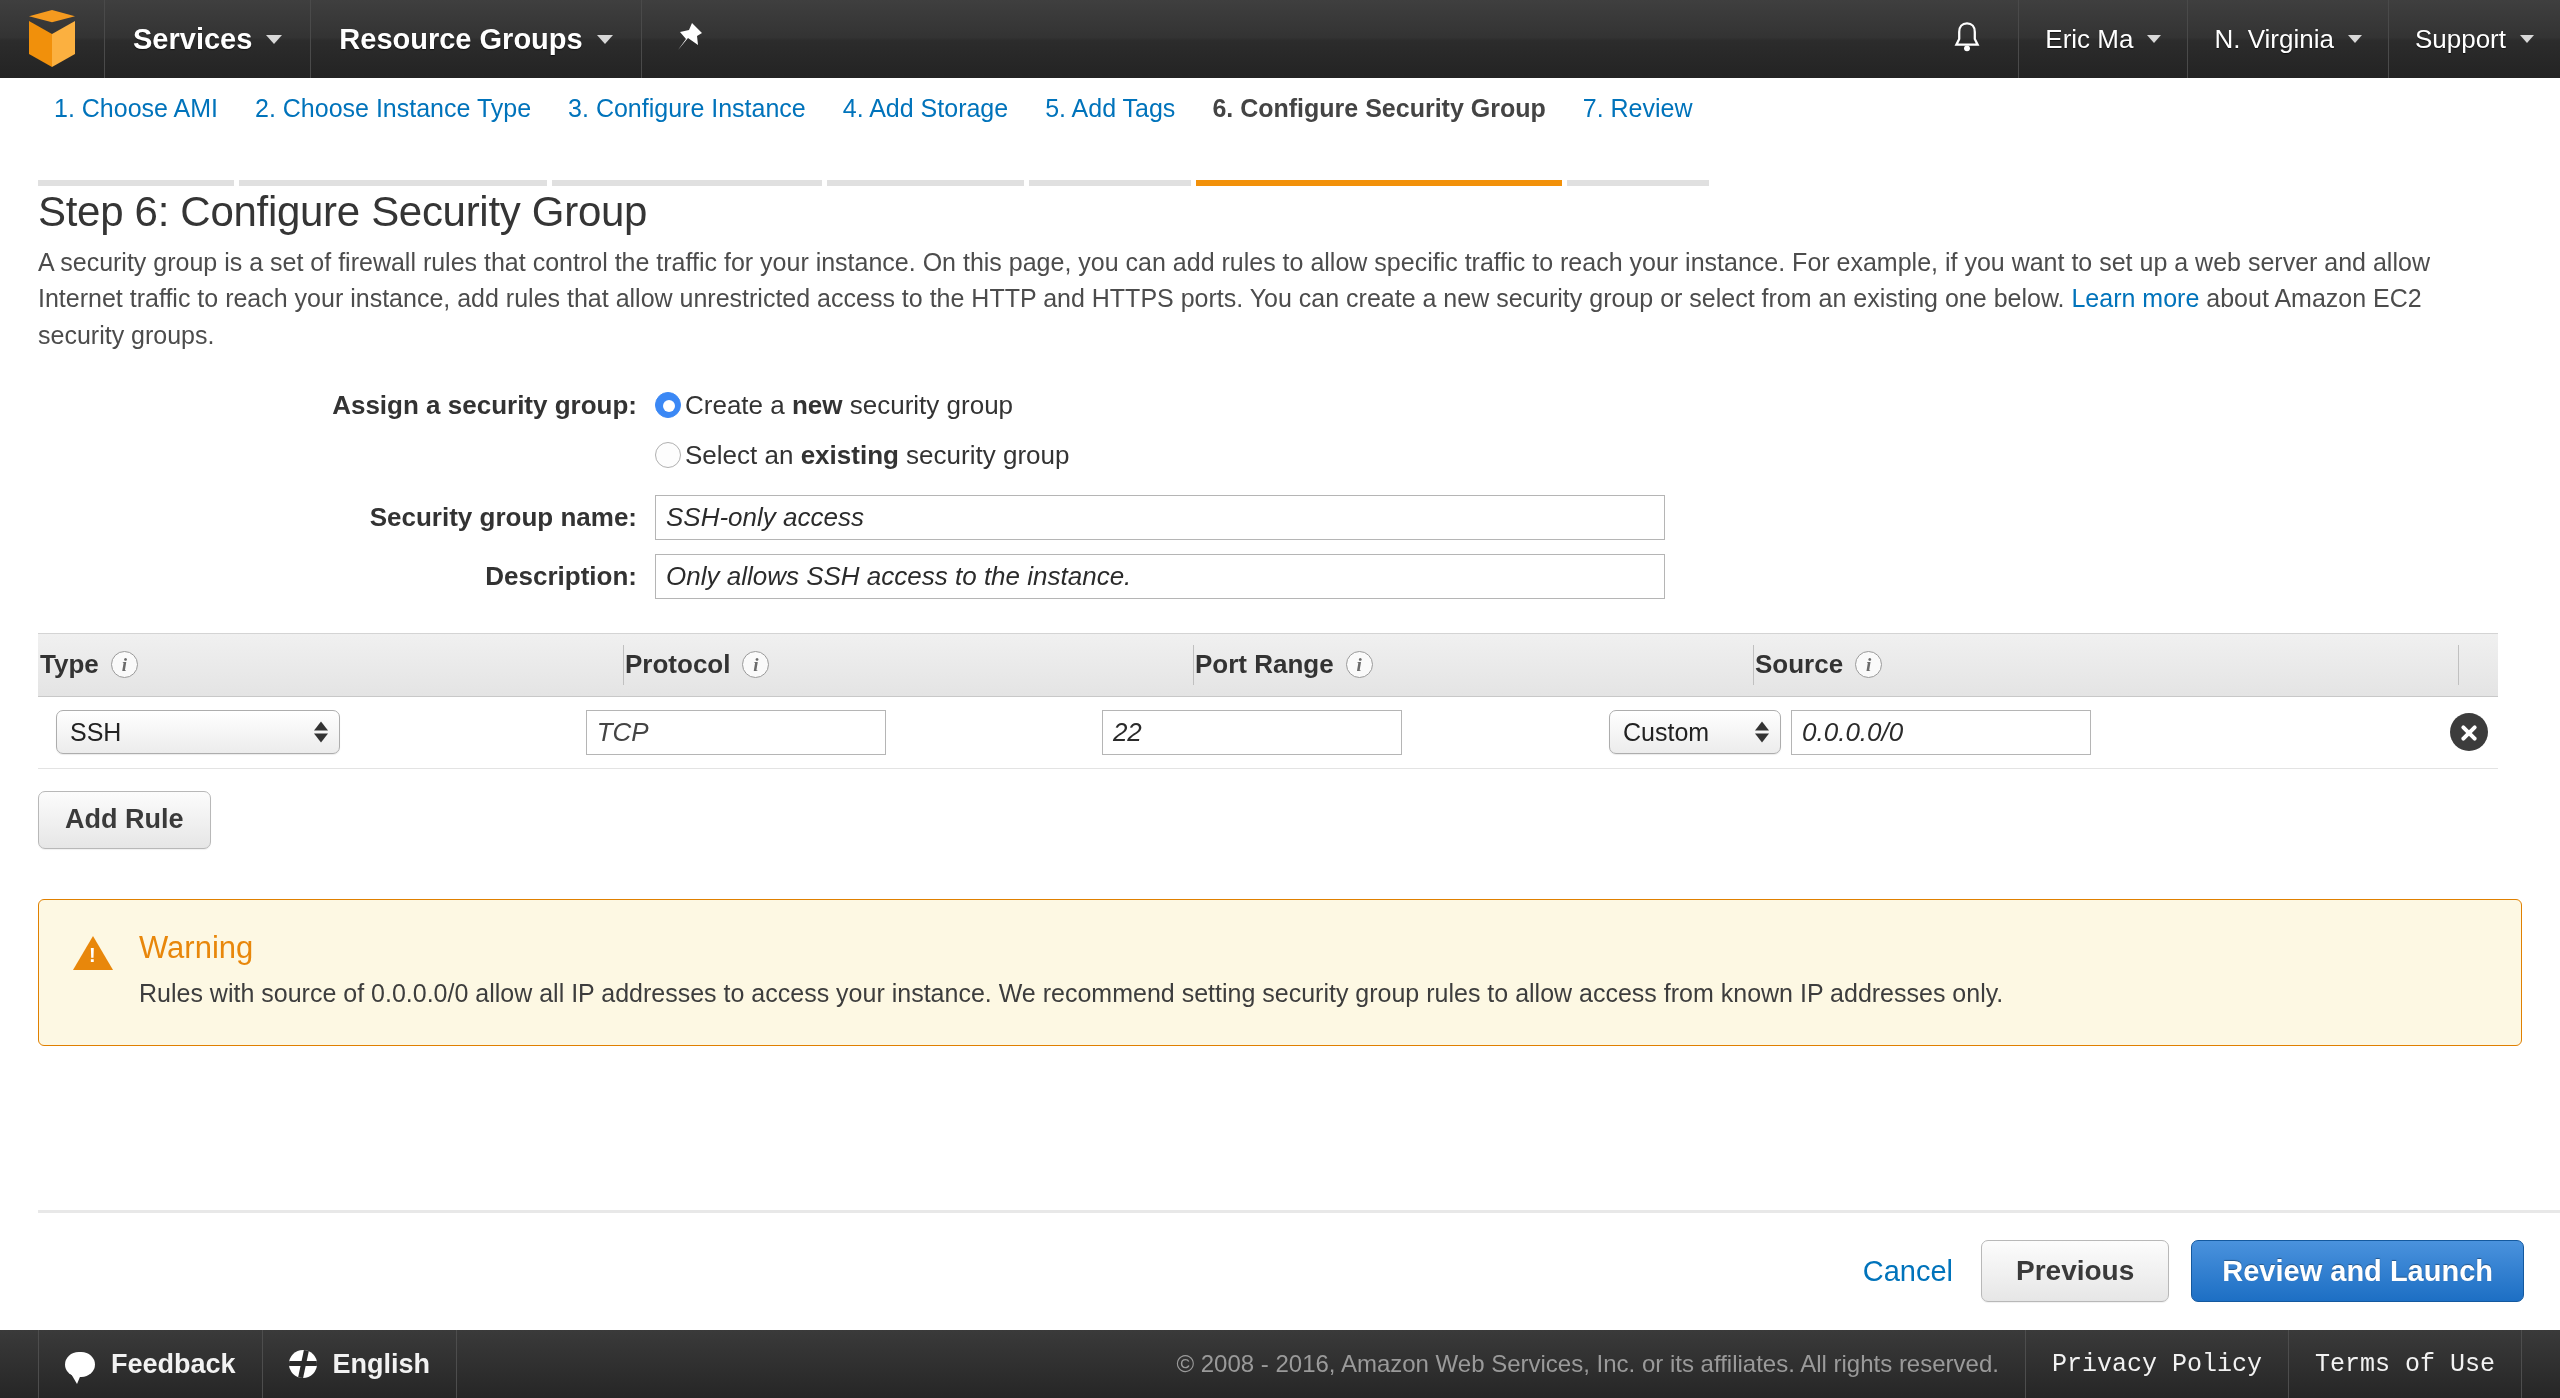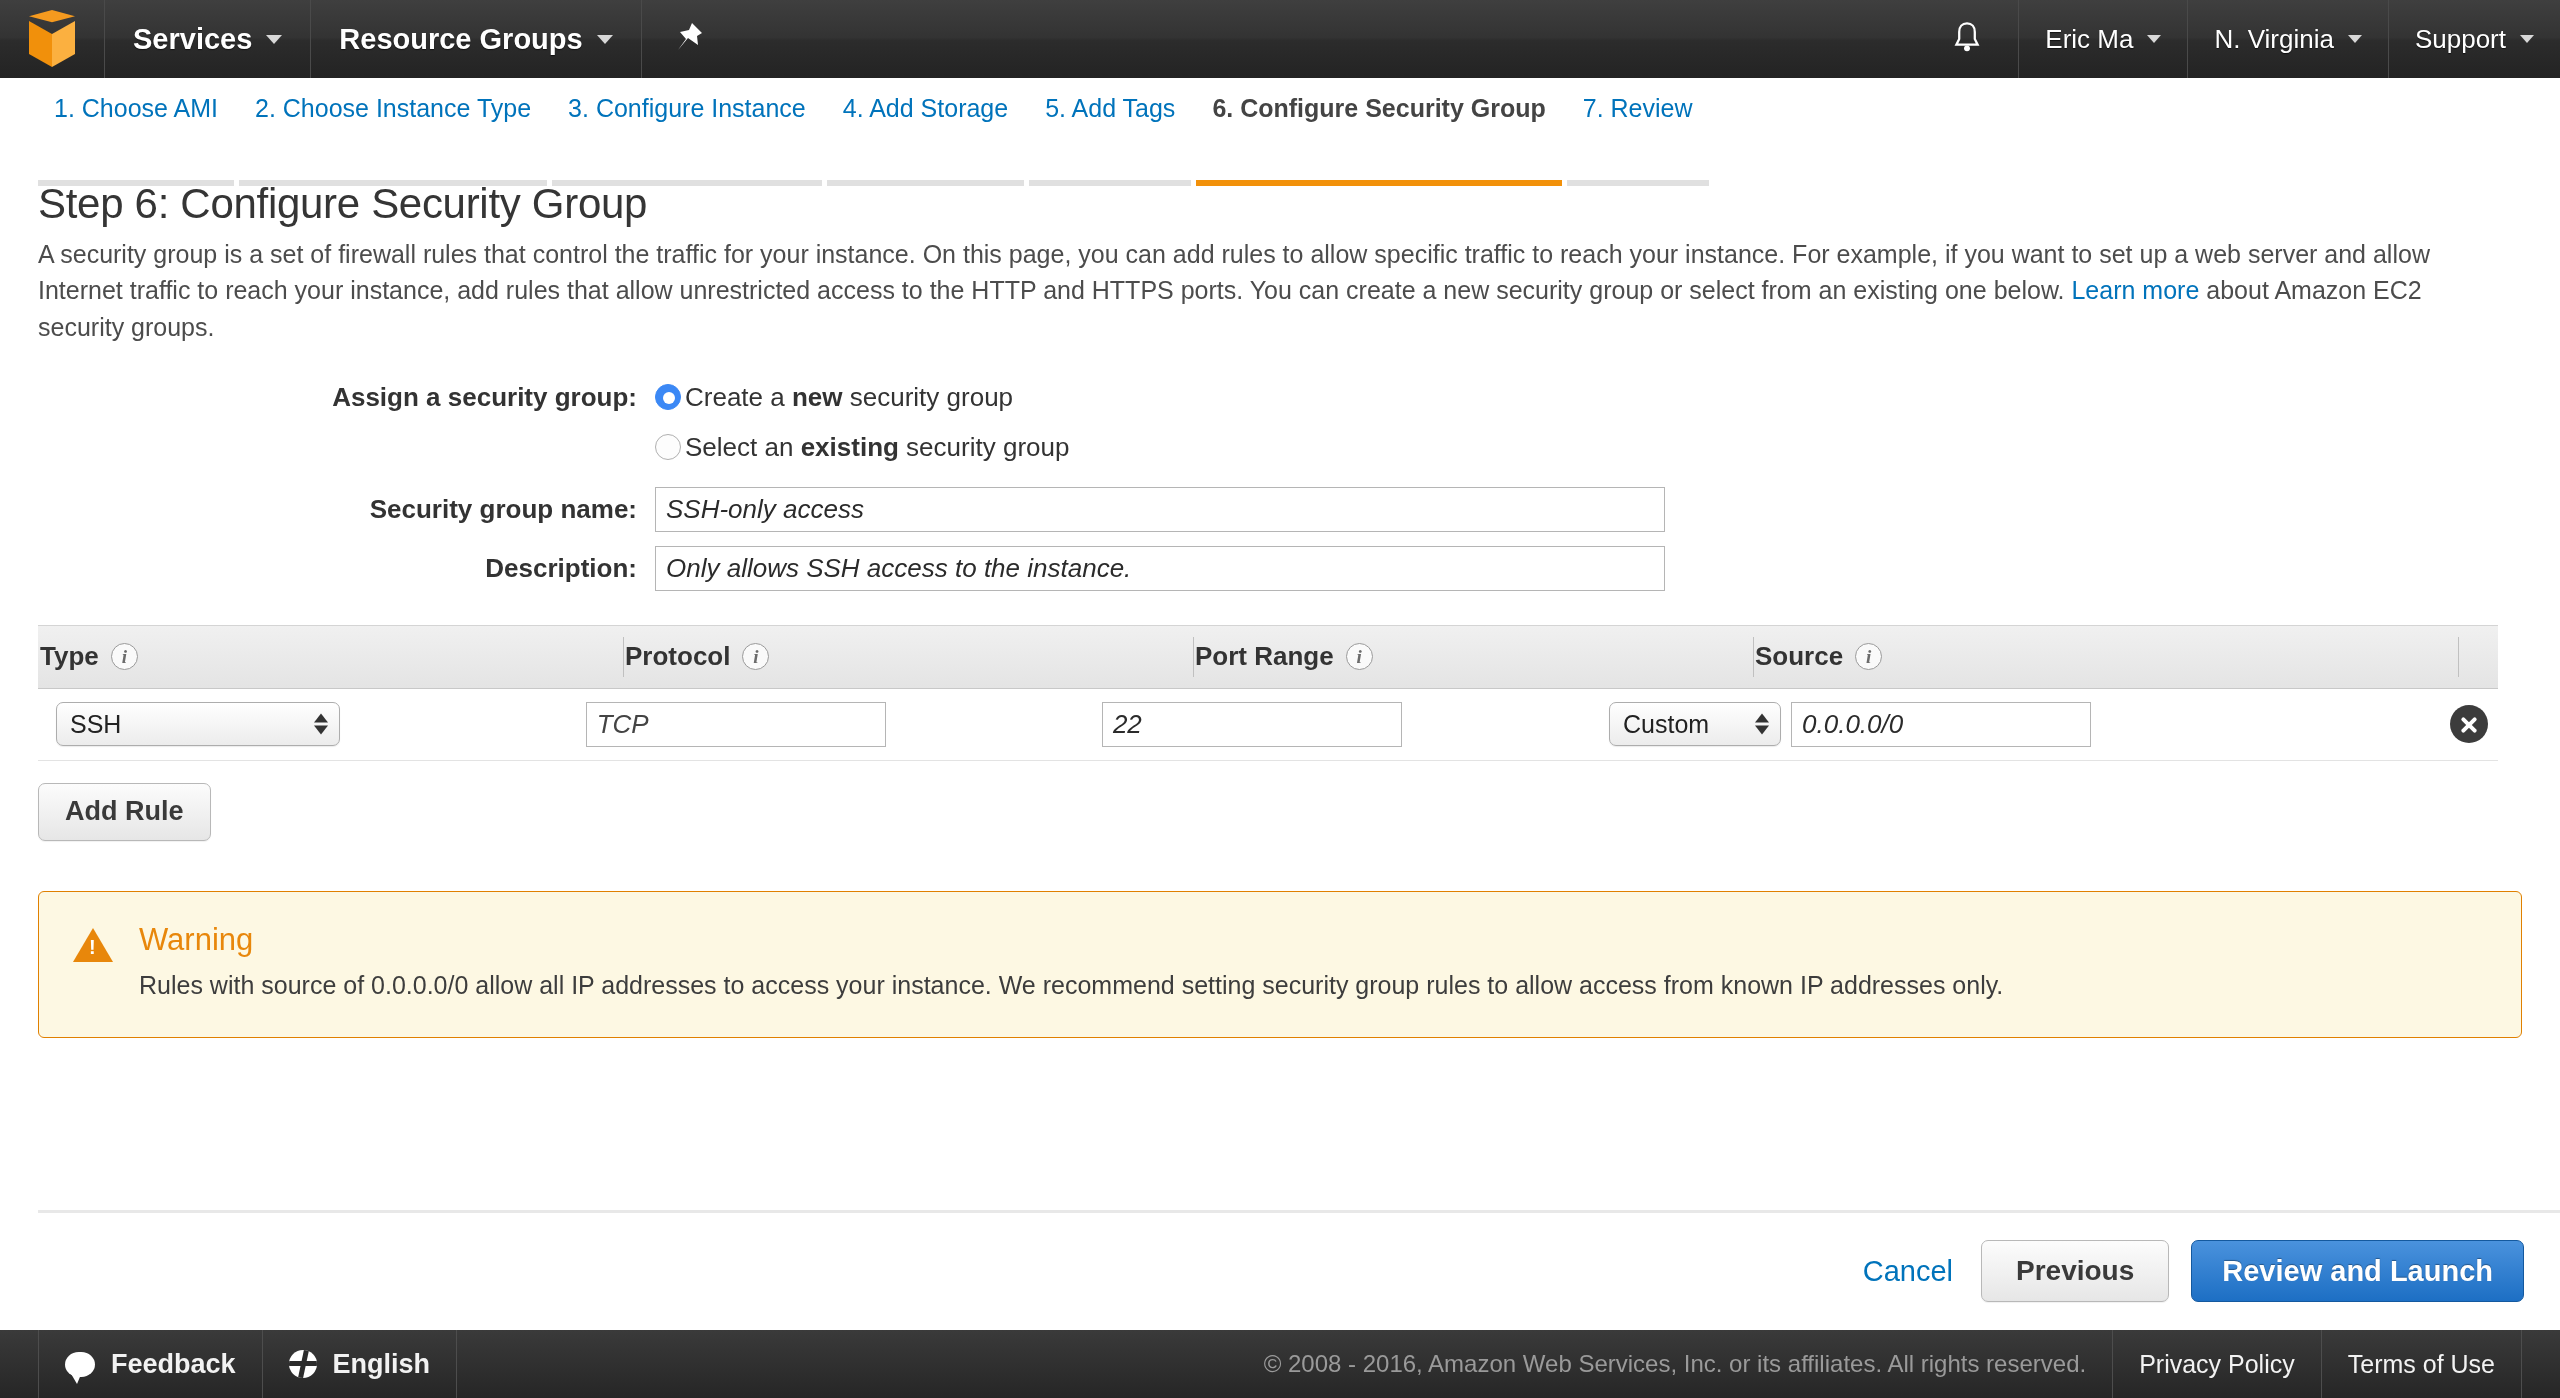--- a/index.html
+++ b/index.html
@@ -85,21 +85,21 @@
   }
   .tab .tab-label {
     font-size: 25px; color: #0073bb; padding: 0 16px 12px 16px;
     white-space: nowrap;
   }
   .tab .tab-bar { height: 6px; background: #e0e0e0; width: 100%; }
   .tab.active .tab-label { color: #444444; font-weight: bold; }
   .tab.active .tab-bar { background: #f2910a; }
 
   
-  .content { position: absolute; top: 152px; left: 0; width: 2560px; }
+  .content { position: absolute; top: 160px; left: 0; width: 2560px; }
   .page-title {
     font-size: 42px; color: #353535; font-weight: normal;
     padding: 28px 0 8px 38px; letter-spacing: -0.3px;
   }
   .page-desc {
     font-size: 25px; color: #4c4c4c; line-height: 1.45;
     padding: 0 38px 0 38px; width: 2520px;
   }
   .page-desc a { color: #0073bb; text-decoration: none; }
 
@@ -274,20 +274,21 @@
   .f-item:first-child { border-left: 1px solid #4d4d4d; margin-left: 38px; }
   .f-spacer { flex: 1; }
   .f-copy {
     color: #9a9a9a; font-size: 24px; padding: 0 26px;
     height: 68px; display: flex; align-items: center;
   }
   .f-link {
     height: 68px; display: flex; align-items: center; padding: 0 26px;
     color: #f2f2f2; font-size: 25px; border-left: 1px solid #4d4d4d;
     cursor: pointer;
+    font-family: Liberation Mono, monospace;
   }
   .f-link:last-child { border-right: 1px solid #4d4d4d; margin-right: 38px; }
   .speech {
     width: 30px; height: 25px; background: #fff; border-radius: 50%/55%;
     position: relative; flex: 0 0 auto;
   }
   .speech::after {
     content: ""; position: absolute; left: 5px; bottom: -7px;
     width: 0; height: 0; border-left: 7px solid transparent;
     border-right: 5px solid transparent; border-top: 12px solid #fff;

